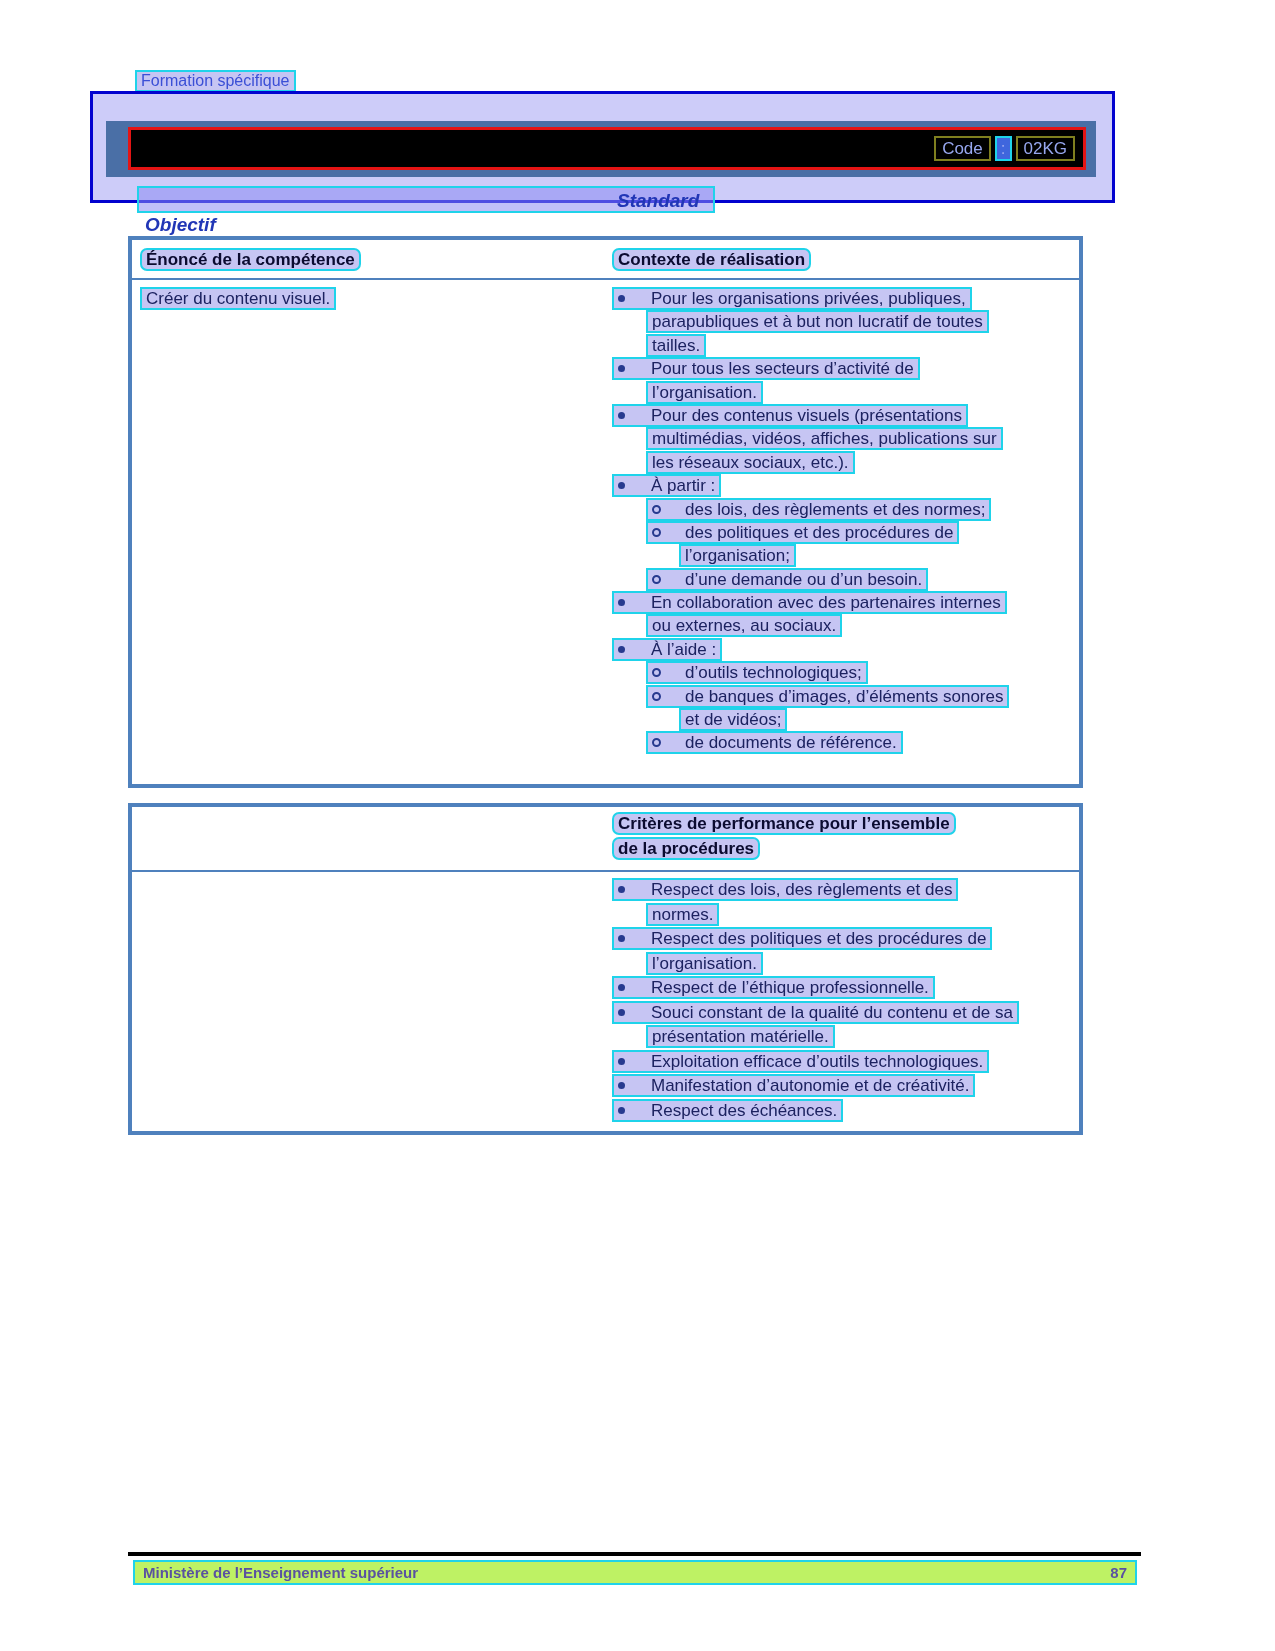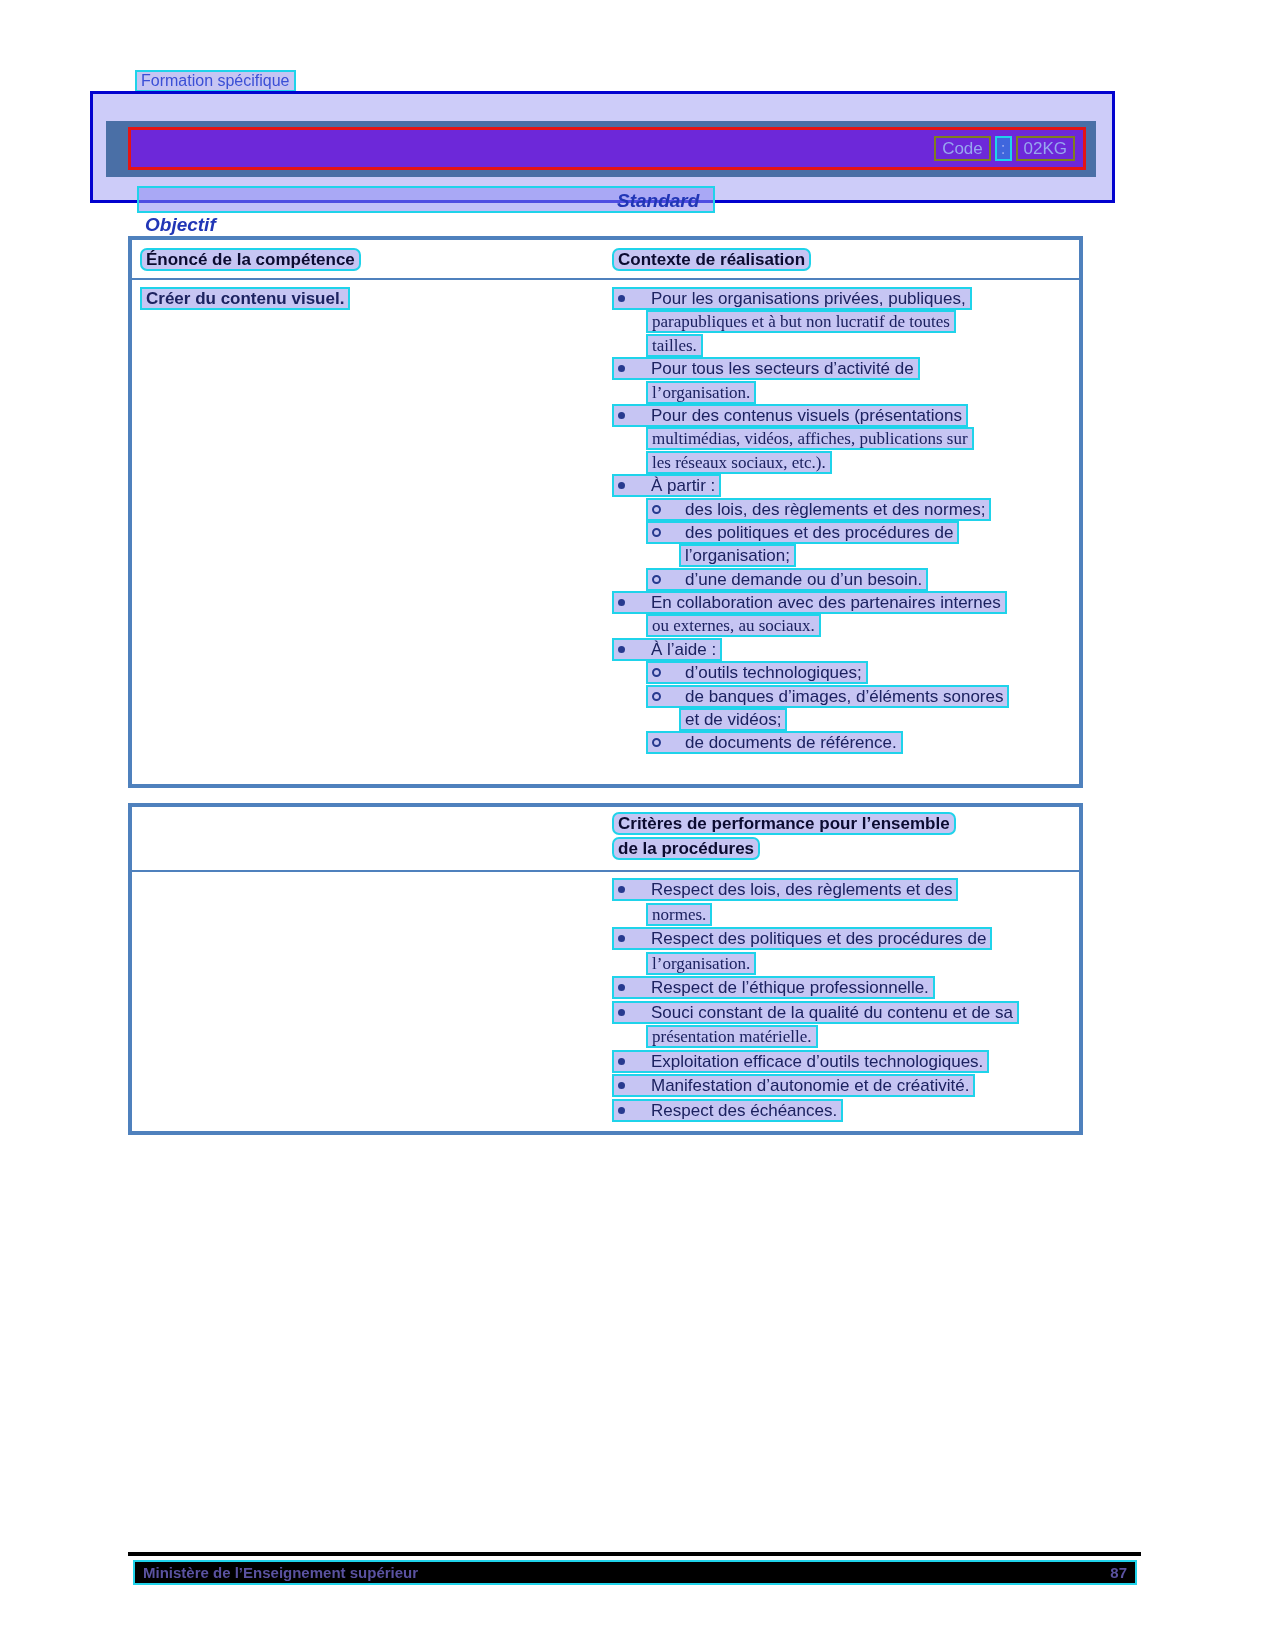--- a/index.html
+++ b/index.html
@@ -30,21 +30,21 @@
   #formation-label { left:135px; top:70px; }
   #formation-label .hl { color:#3b4fd6; font-size:16px; line-height:18px; }
 
   #topbox {
     left:90px; top:91px; width:1025px; height:112px;
     border:3px solid #0202cf; background:#cdccf9;
   }
   #slateband { left:106px; top:121px; width:990px; height:56px; background:#4a6fa6; }
   #titlebar {
     left:128px; top:127px; width:958px; height:43px;
-    border:3px solid #e41414; background:#6d28d9;
+    border:3px solid #e41414; background:#000000;
   }
   #code-group {
     position:absolute; right:8px; top:6px;
     display:flex; align-items:center; gap:4px;
   }
   .codebox {
     display:inline-block; border:2px solid #7f7f1f; color:#97a7ef;
     font-size:17px; line-height:21px; padding:0 6px; white-space:nowrap;
   }
   .sepbox {
@@ -71,52 +71,52 @@
   #table1 { top:236px; height:552px; }
   #table2 { top:803px; height:332px; }
 
   .thead { position:relative; border-bottom:2px solid #4f81bd; }
   #table1 .thead { height:40px; }
   #table2 .thead { height:65px; }
 
   .cell-left  { position:absolute; left:8px;  top:8px; }
   .cell-right { position:absolute; left:480px; top:8px; }
 
-  .t1-statement { position:absolute; left:8px; top:47px;font-weight:bold; }
+  .t1-statement { position:absolute; left:8px; top:47px; }
 
   .list { position:absolute; left:480px; }
   #t1-list { top:45px; padding-top:2px; }
   #t2-list { top:71px; }
   #t2-head-lines { position:absolute; left:480px; top:5px; }
   #t2-head-lines .row { height:25px; }
 
   .row { display:block; }
   .t1row { height:23.4px; }
   .t2row { height:24.5px; }
 
   .hl.first.lvl1 { margin-left:0; }
-  .hl.cont.lvl1  { margin-left:34px;font-family:Liberation Serif, serif; }
+  .hl.cont.lvl1  { margin-left:34px; }
   .hl.first.lvl2 { margin-left:34px; }
   .hl.cont.lvl2  { margin-left:67px; }
 
   .glyph { display:inline-block; width:33px; }
   .dot {
     display:inline-block; width:7px; height:7px; border-radius:50%;
     background:#273a8f; vertical-align:2px;
   }
   .circ {
     display:inline-block; width:9px; height:9px; border-radius:50%;
     border:2px solid #273a8f; background:transparent; vertical-align:1px;
   }
 
   
   #footline { left:128px; top:1552px; width:1013px; height:4px; background:#000; }
   #footbar {
     left:133px; top:1560px; width:1004px; height:25px;
-    border:2px solid #1fd3ea; background:#000000;
+    border:2px solid #1fd3ea; background:#bef264;
     display:flex; justify-content:space-between; align-items:center;
     padding:0 8px;
     font-weight:bold; font-size:15px; color:#5a52a0;
   }
 </style>
 </head>
 <body>
 
 <div class="abs" id="formation-label">
   <span class="hl">Formation spécifique</span>

